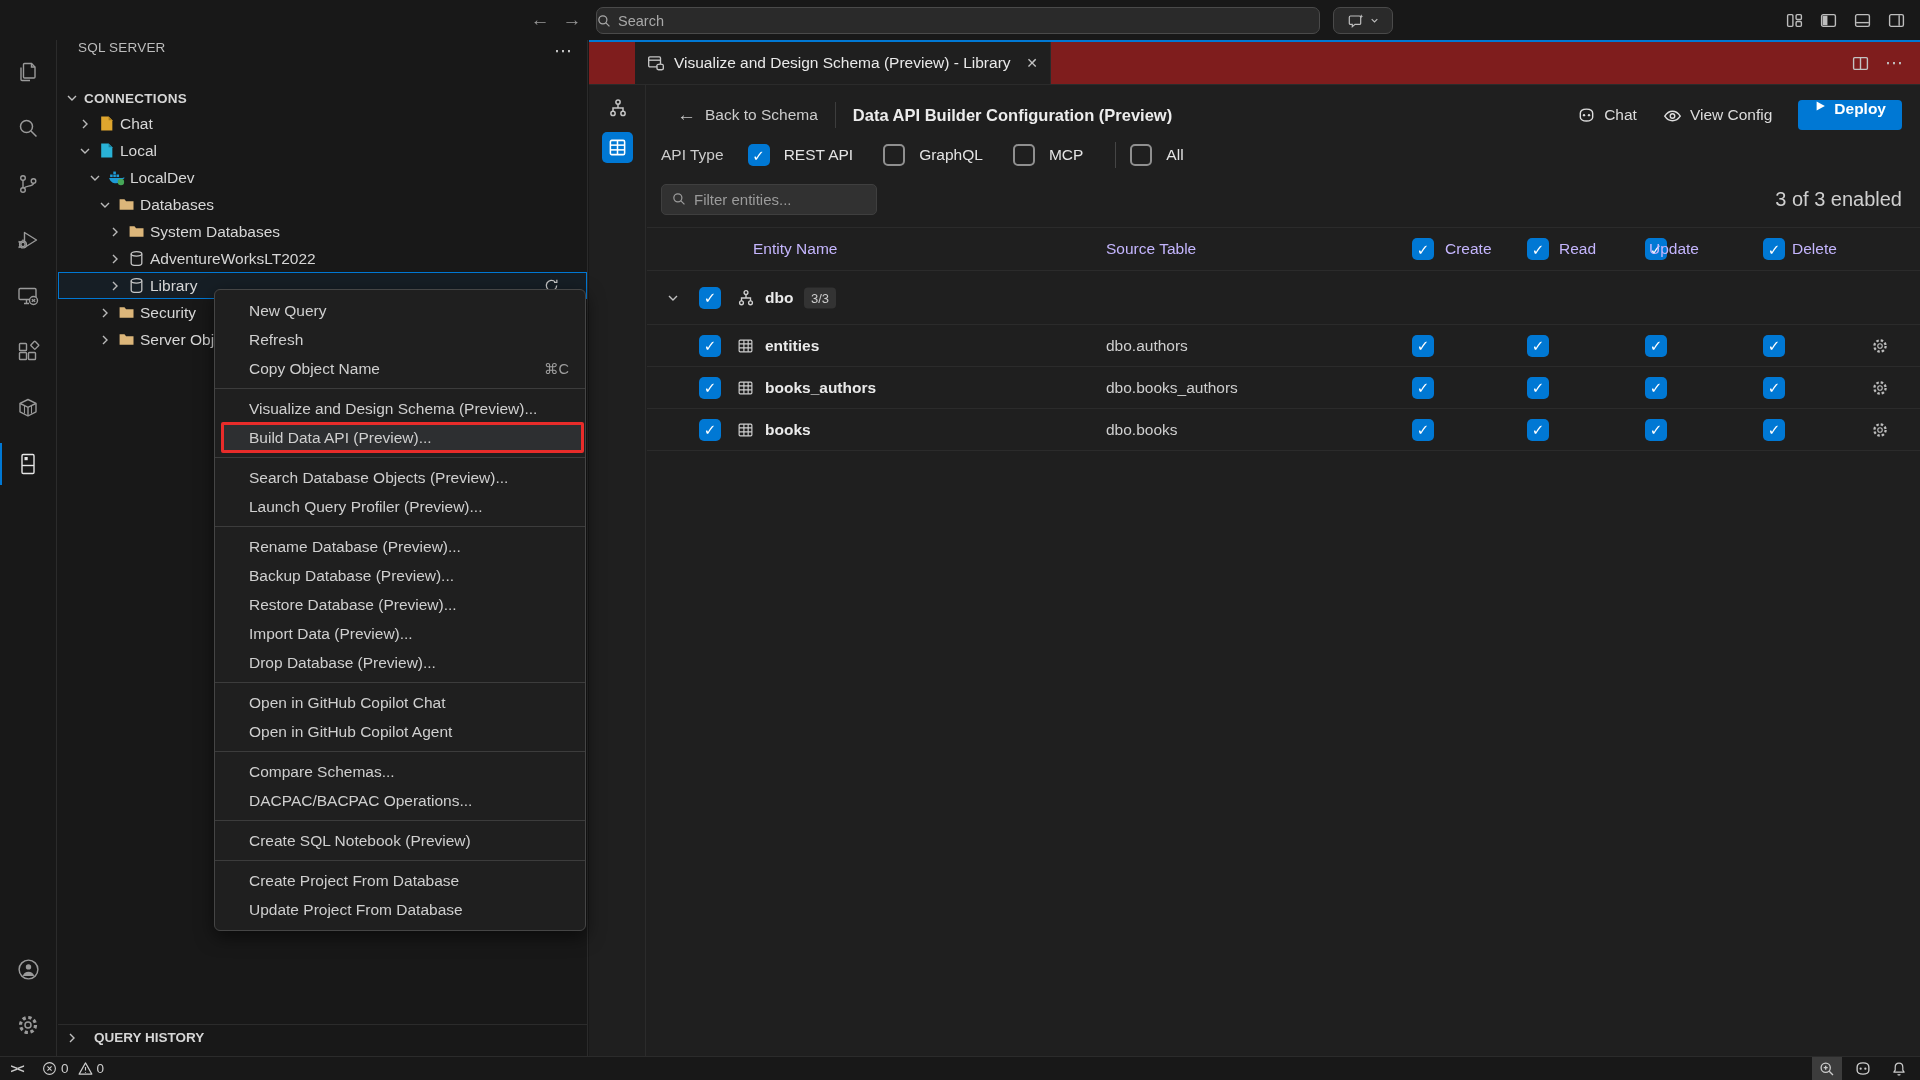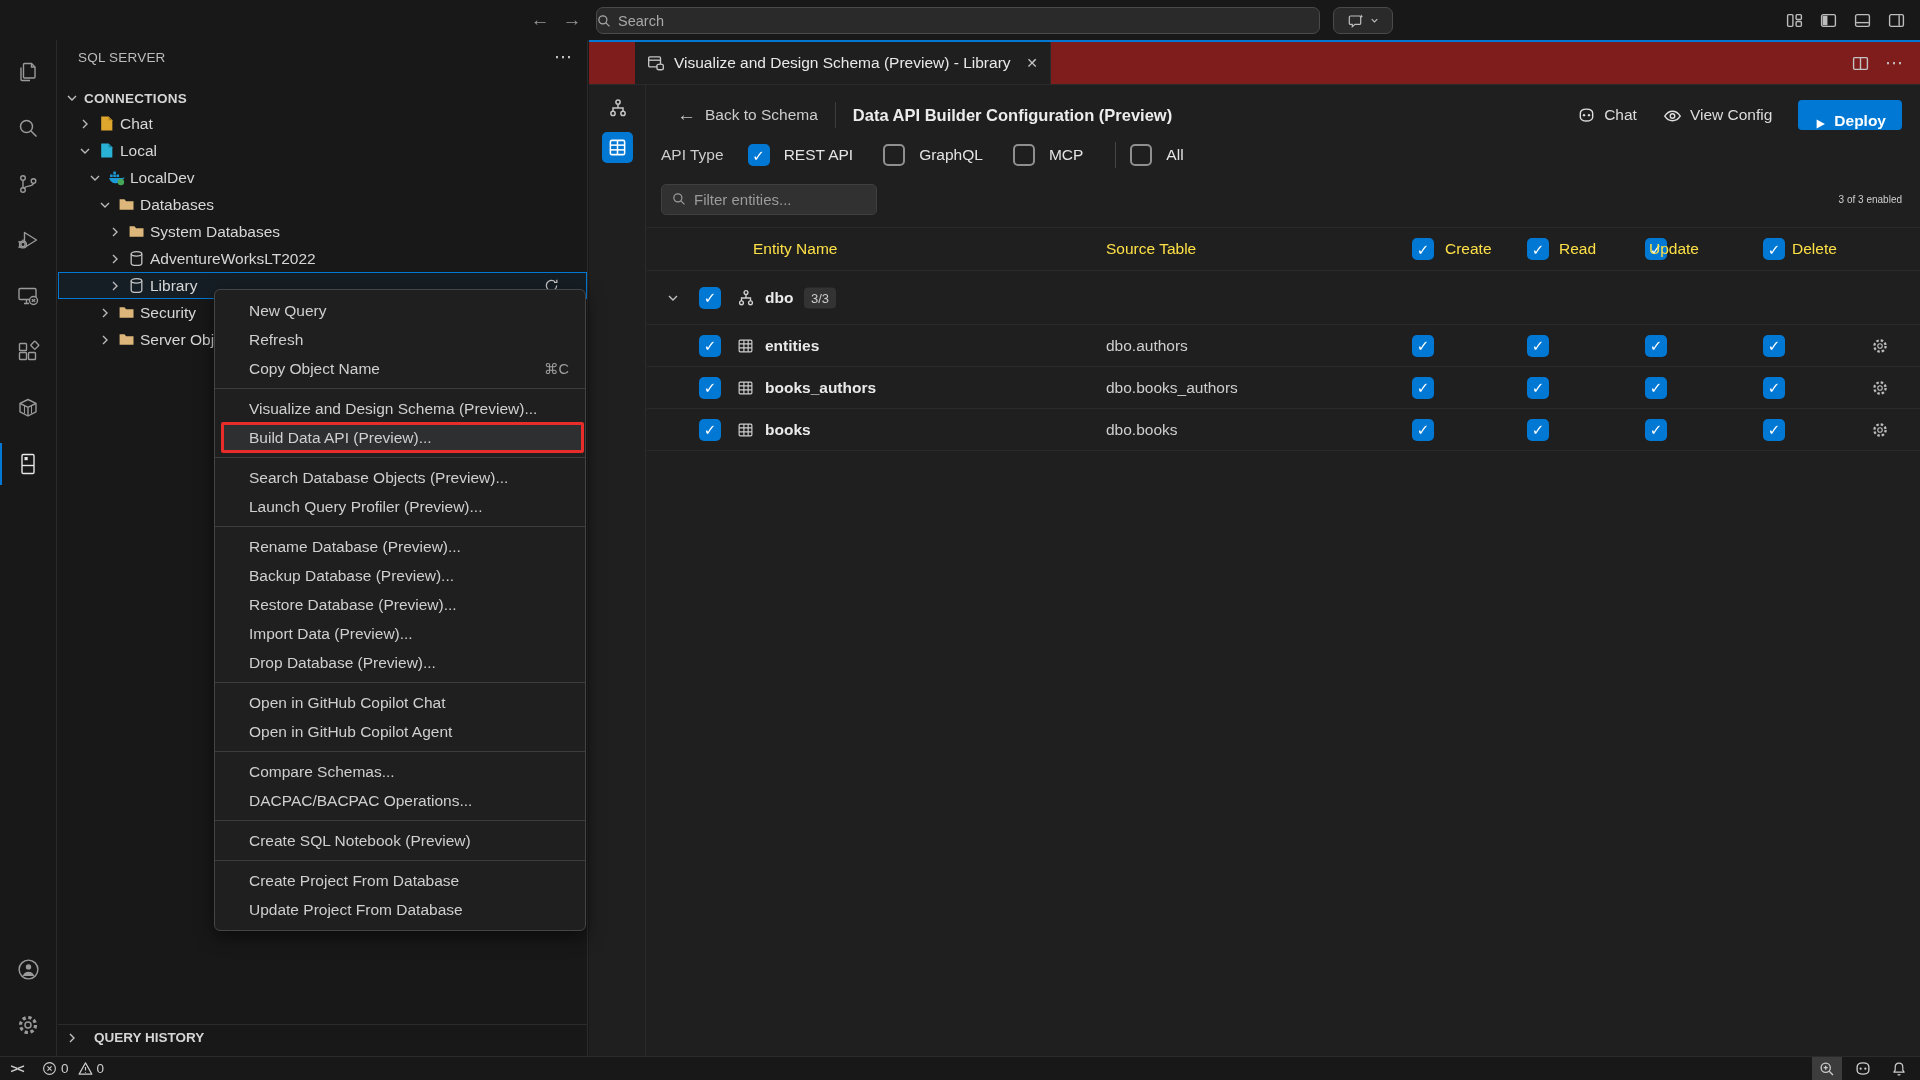--- a/index.html
+++ b/index.html
@@ -29,21 +29,21 @@
   .activitybar { position:absolute; left:0; top:40px; bottom:24px; width:57px;
     background:#181818; border-right:1px solid #2b2b2b; }
   .ab-item { position:absolute; left:0; width:56px; height:52px; display:flex;
     align-items:center; justify-content:center; color:#9a9a9a; }
   .ab-item.sel { color:#e6e6e6; }
   .ab-item.sel::before { content:""; position:absolute; left:0; top:5px; bottom:5px; width:2px; background:#0078d4; }
 
   
   .sidebar { position:absolute; left:58px; top:40px; bottom:24px; width:530px;
     background:#181818; border-right:1px solid #2b2b2b; }
-  .sb-title { position:absolute; top:0; left:0; right:0; height:34px; display:flex; align-items:center;
+  .sb-title { position:absolute; top:0; left:0; right:0; height:34px; display:flex; align-items:flex-start;
     padding:0 14px 0 20px; font-size:13.5px; color:#bcbcbc; letter-spacing:.2px; }
   .sb-title .more { margin-left:auto; color:#cccccc; font-size:18px; letter-spacing:1px; }
   .sb-section { position:absolute; top:46px; left:0; right:0; height:24px; display:flex; align-items:center;
     gap:4px; padding-left:6px; font-size:13.5px; font-weight:bold; color:#d6d6d6; letter-spacing:.3px; }
   .tree { position:absolute; top:70px; left:0; right:0; }
   .trow { height:27px; display:flex; align-items:center; gap:5px; position:relative; color:#d6d6d6; }
   .trow .tchev { width:16px; height:16px; color:#b9b9b9; flex:0 0 16px; }
   .trow .ticon { width:17px; height:17px; flex:0 0 17px; }
   .trow.sel { box-shadow:inset 0 0 0 1px #0078d4; background:rgba(0,120,212,0.07); }
   .trow .refresh { position:absolute; right:28px; color:#c5c5c5; }
@@ -78,44 +78,44 @@
 
   .content { position:absolute; left:58px; top:0; right:0; bottom:0; }
   .pane-header { position:absolute; top:10px; left:0; right:0; height:40px; display:flex; align-items:center; }
   .back { display:flex; align-items:center; gap:9px; margin-left:30px; color:#cccccc; }
   .back .arr { font-size:19px; color:#c5c5c5; }
   .ph-div { width:1px; height:26px; background:#3d3d3d; margin:0 17px; }
   .pane-title { font-weight:bold; font-size:16.5px; color:#ececec; }
   .ph-right { margin-left:auto; display:flex; align-items:center; gap:26px; padding-right:18px; }
   .ph-btn { display:flex; align-items:center; gap:8px; color:#dcdcdc; }
   .deploy { height:30px; padding:0 16px; background:#0078d4; border-radius:4px; color:#fff;
-    font-weight:bold; display:flex; align-items:flex-end; gap:8px; }
+    font-weight:bold; display:flex; align-items:flex-start; gap:8px; }
 
   .api-row { position:absolute; top:52px; left:14px; height:36px; display:flex; align-items:center; }
   .api-label { color:#cccccc; margin-right:24px; }
   .opt { display:flex; align-items:center; gap:14px; margin-right:30px; color:#e4e4e4; }
   .vdiv { width:1px; height:26px; background:#454545; margin:0 14px 0 2px; }
 
   .cb { width:22px; height:22px; border-radius:5px; flex:0 0 22px;
     display:inline-flex; align-items:center; justify-content:center; }
   .cb.on { background:#0078d4; }
   .cb.on::after { content:"\2713"; color:#fff; font-size:15px; font-weight:bold; line-height:1; }
   .cb.off { border:2px solid #8f8f8f; }
 
   .filter-row { position:absolute; top:96px; left:14px; right:0; height:36px; display:flex; align-items:center; }
   .filter-box { width:216px; height:31px; background:#313131; border:1px solid #3f3f3f; border-radius:5px;
     display:flex; align-items:center; gap:8px; padding:0 10px; color:#9b9b9b; }
   .filter-box input { background:transparent; border:none; outline:none; color:#cccccc; width:160px;
     font-family:inherit; font-size:15px; }
   .filter-box input::placeholder { color:#9b9b9b; }
-  .enabled-status { margin-left:auto; padding-right:18px; color:#cfcfcf; font-size:10px; }
+  .enabled-status { margin-left:auto; padding-right:18px; color:#cfcfcf; font-size:20px; }
 
   .grid { position:absolute; top:142px; left:0; right:0; }
   .grow { position:relative; border-bottom:1px solid #2b2b2b; }
-  .grow.head { height:44px; border-top:1px solid #2b2b2b; color:#fde047; }
+  .grow.head { height:44px; border-top:1px solid #2b2b2b; color:#c4b5fd; }
   .grow.group { height:54px; }
   .grow.entity { height:42px; }
   .gc { position:absolute; top:50%; transform:translateY(-50%); white-space:nowrap; }
   .ename { font-weight:bold; color:#eaeaea; }
   .esrc { color:#cfcfcf; }
   .badge { background:#333333; border-radius:4px; padding:3px 7px; font-size:13px; color:#cccccc; }
   .gear { color:#bdbdbd; }
   .chev-cell { color:#c0c0c0; }
 
   

